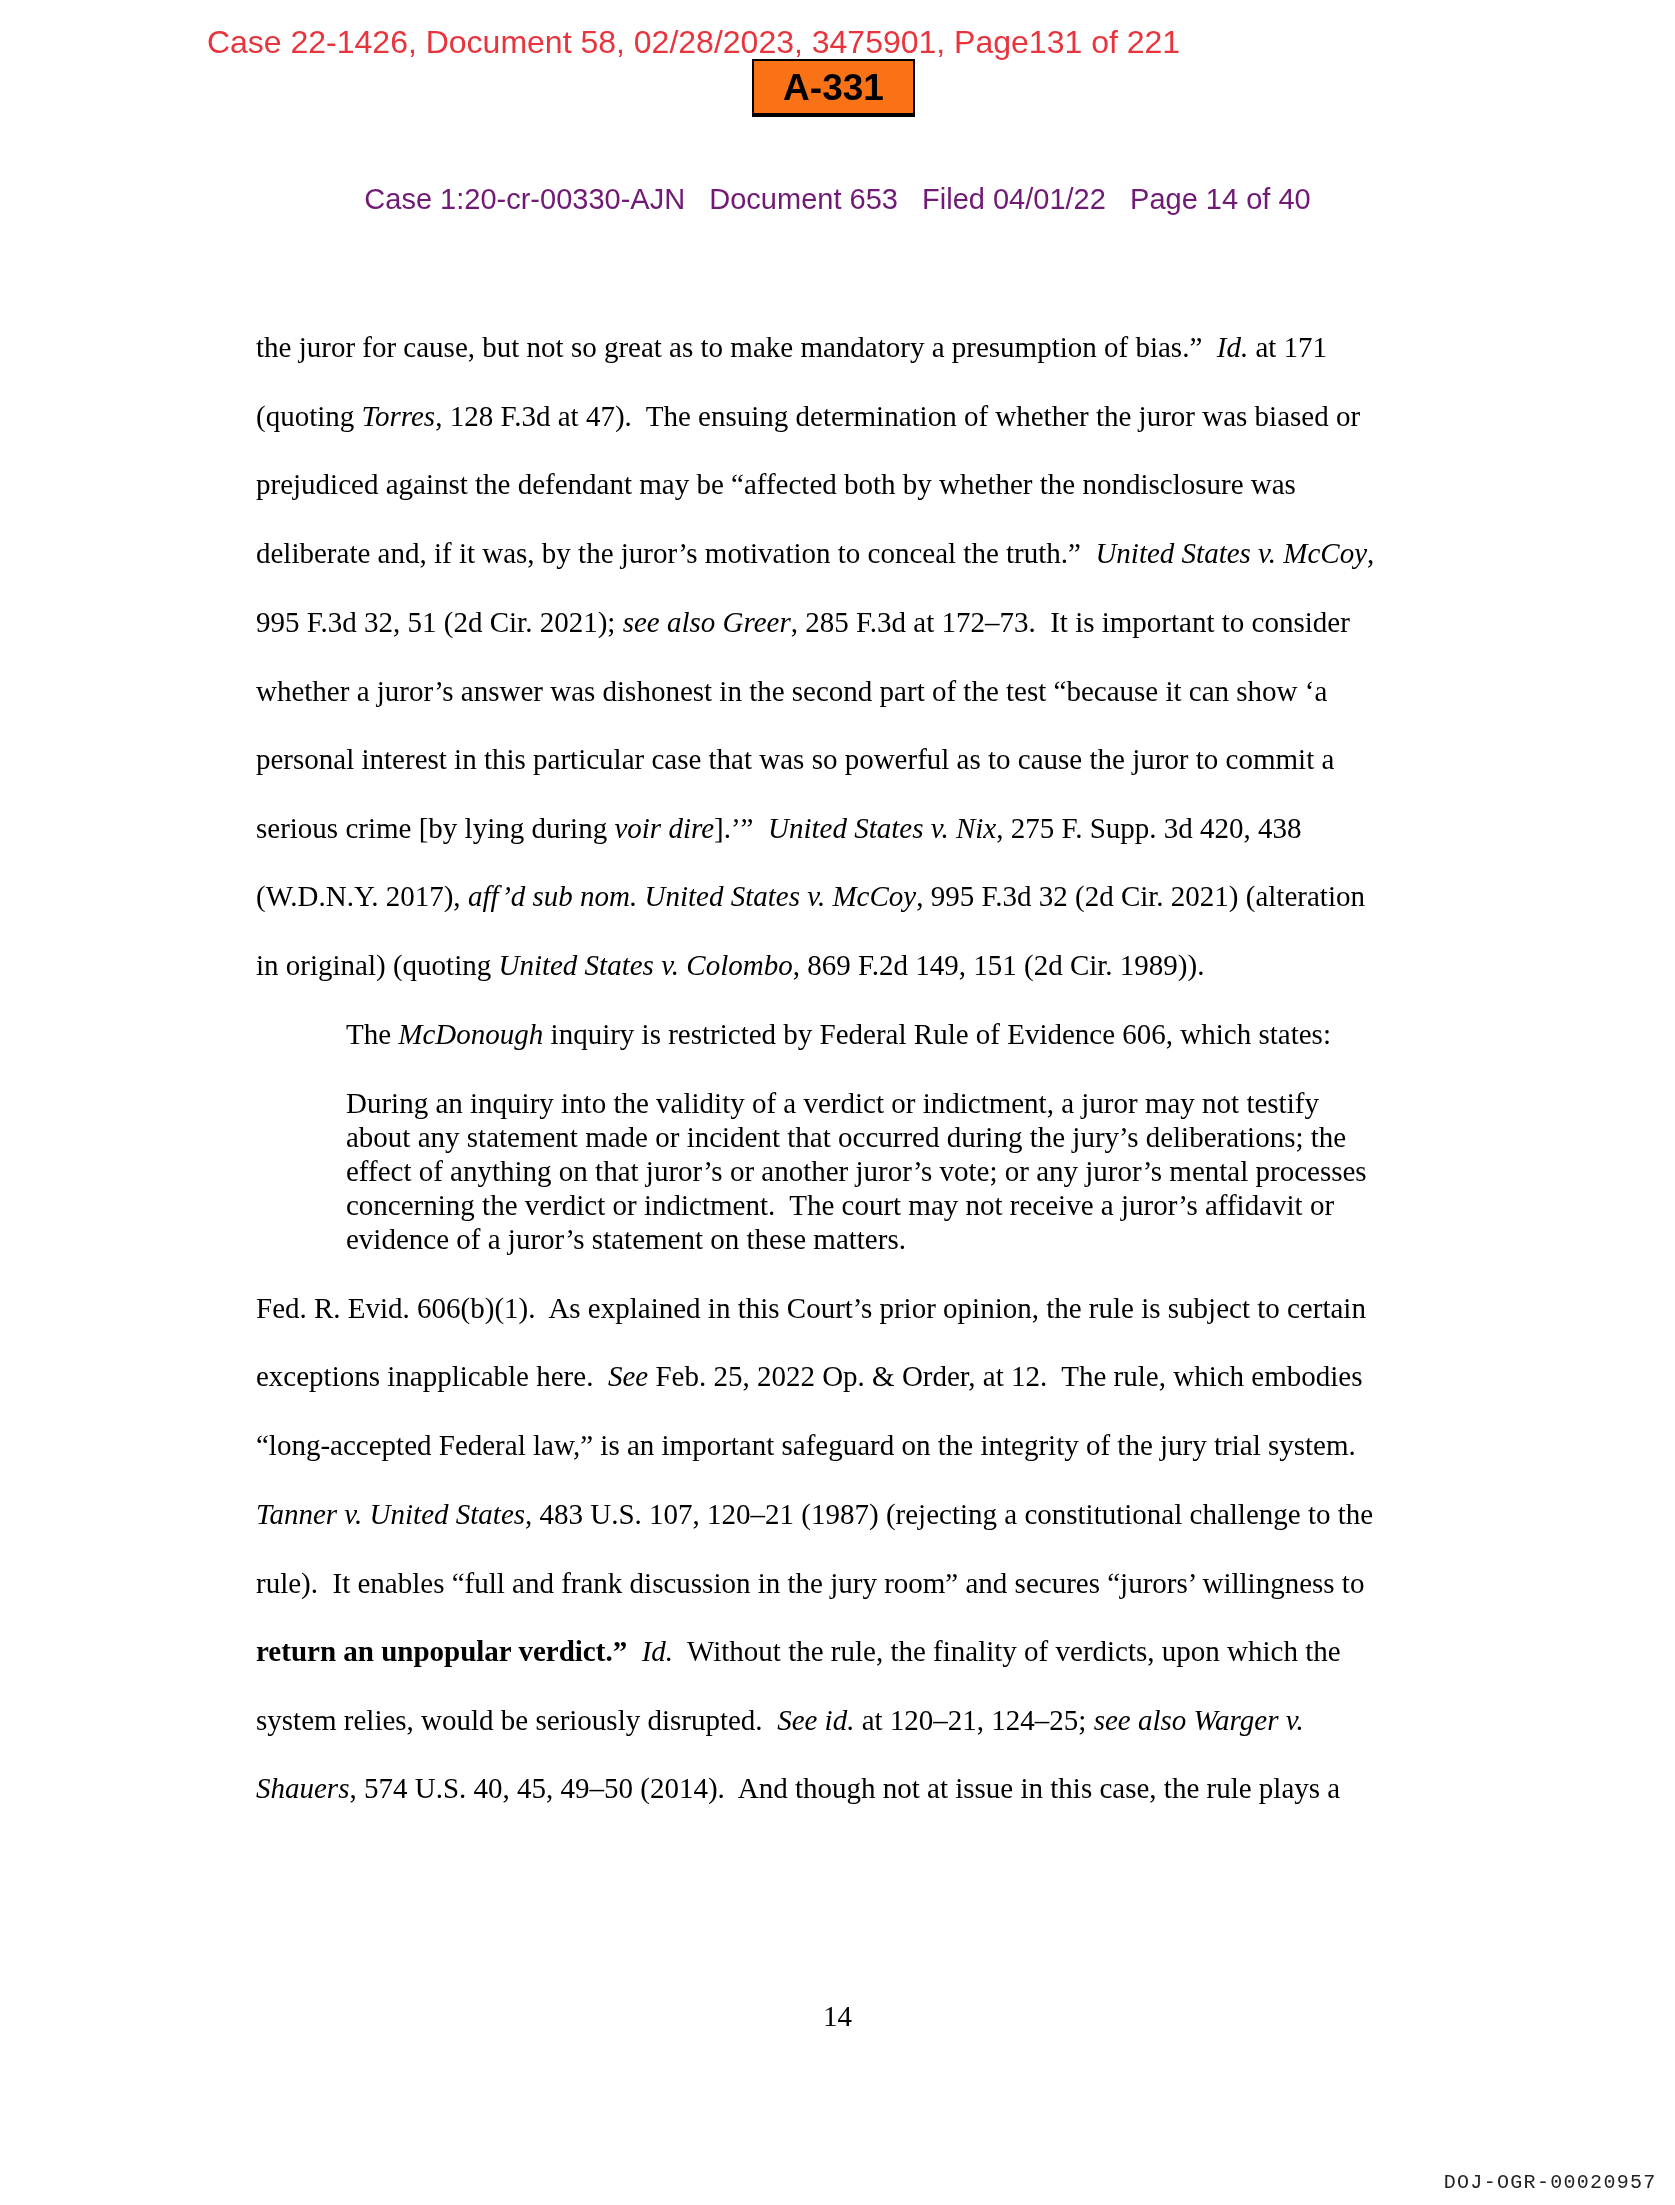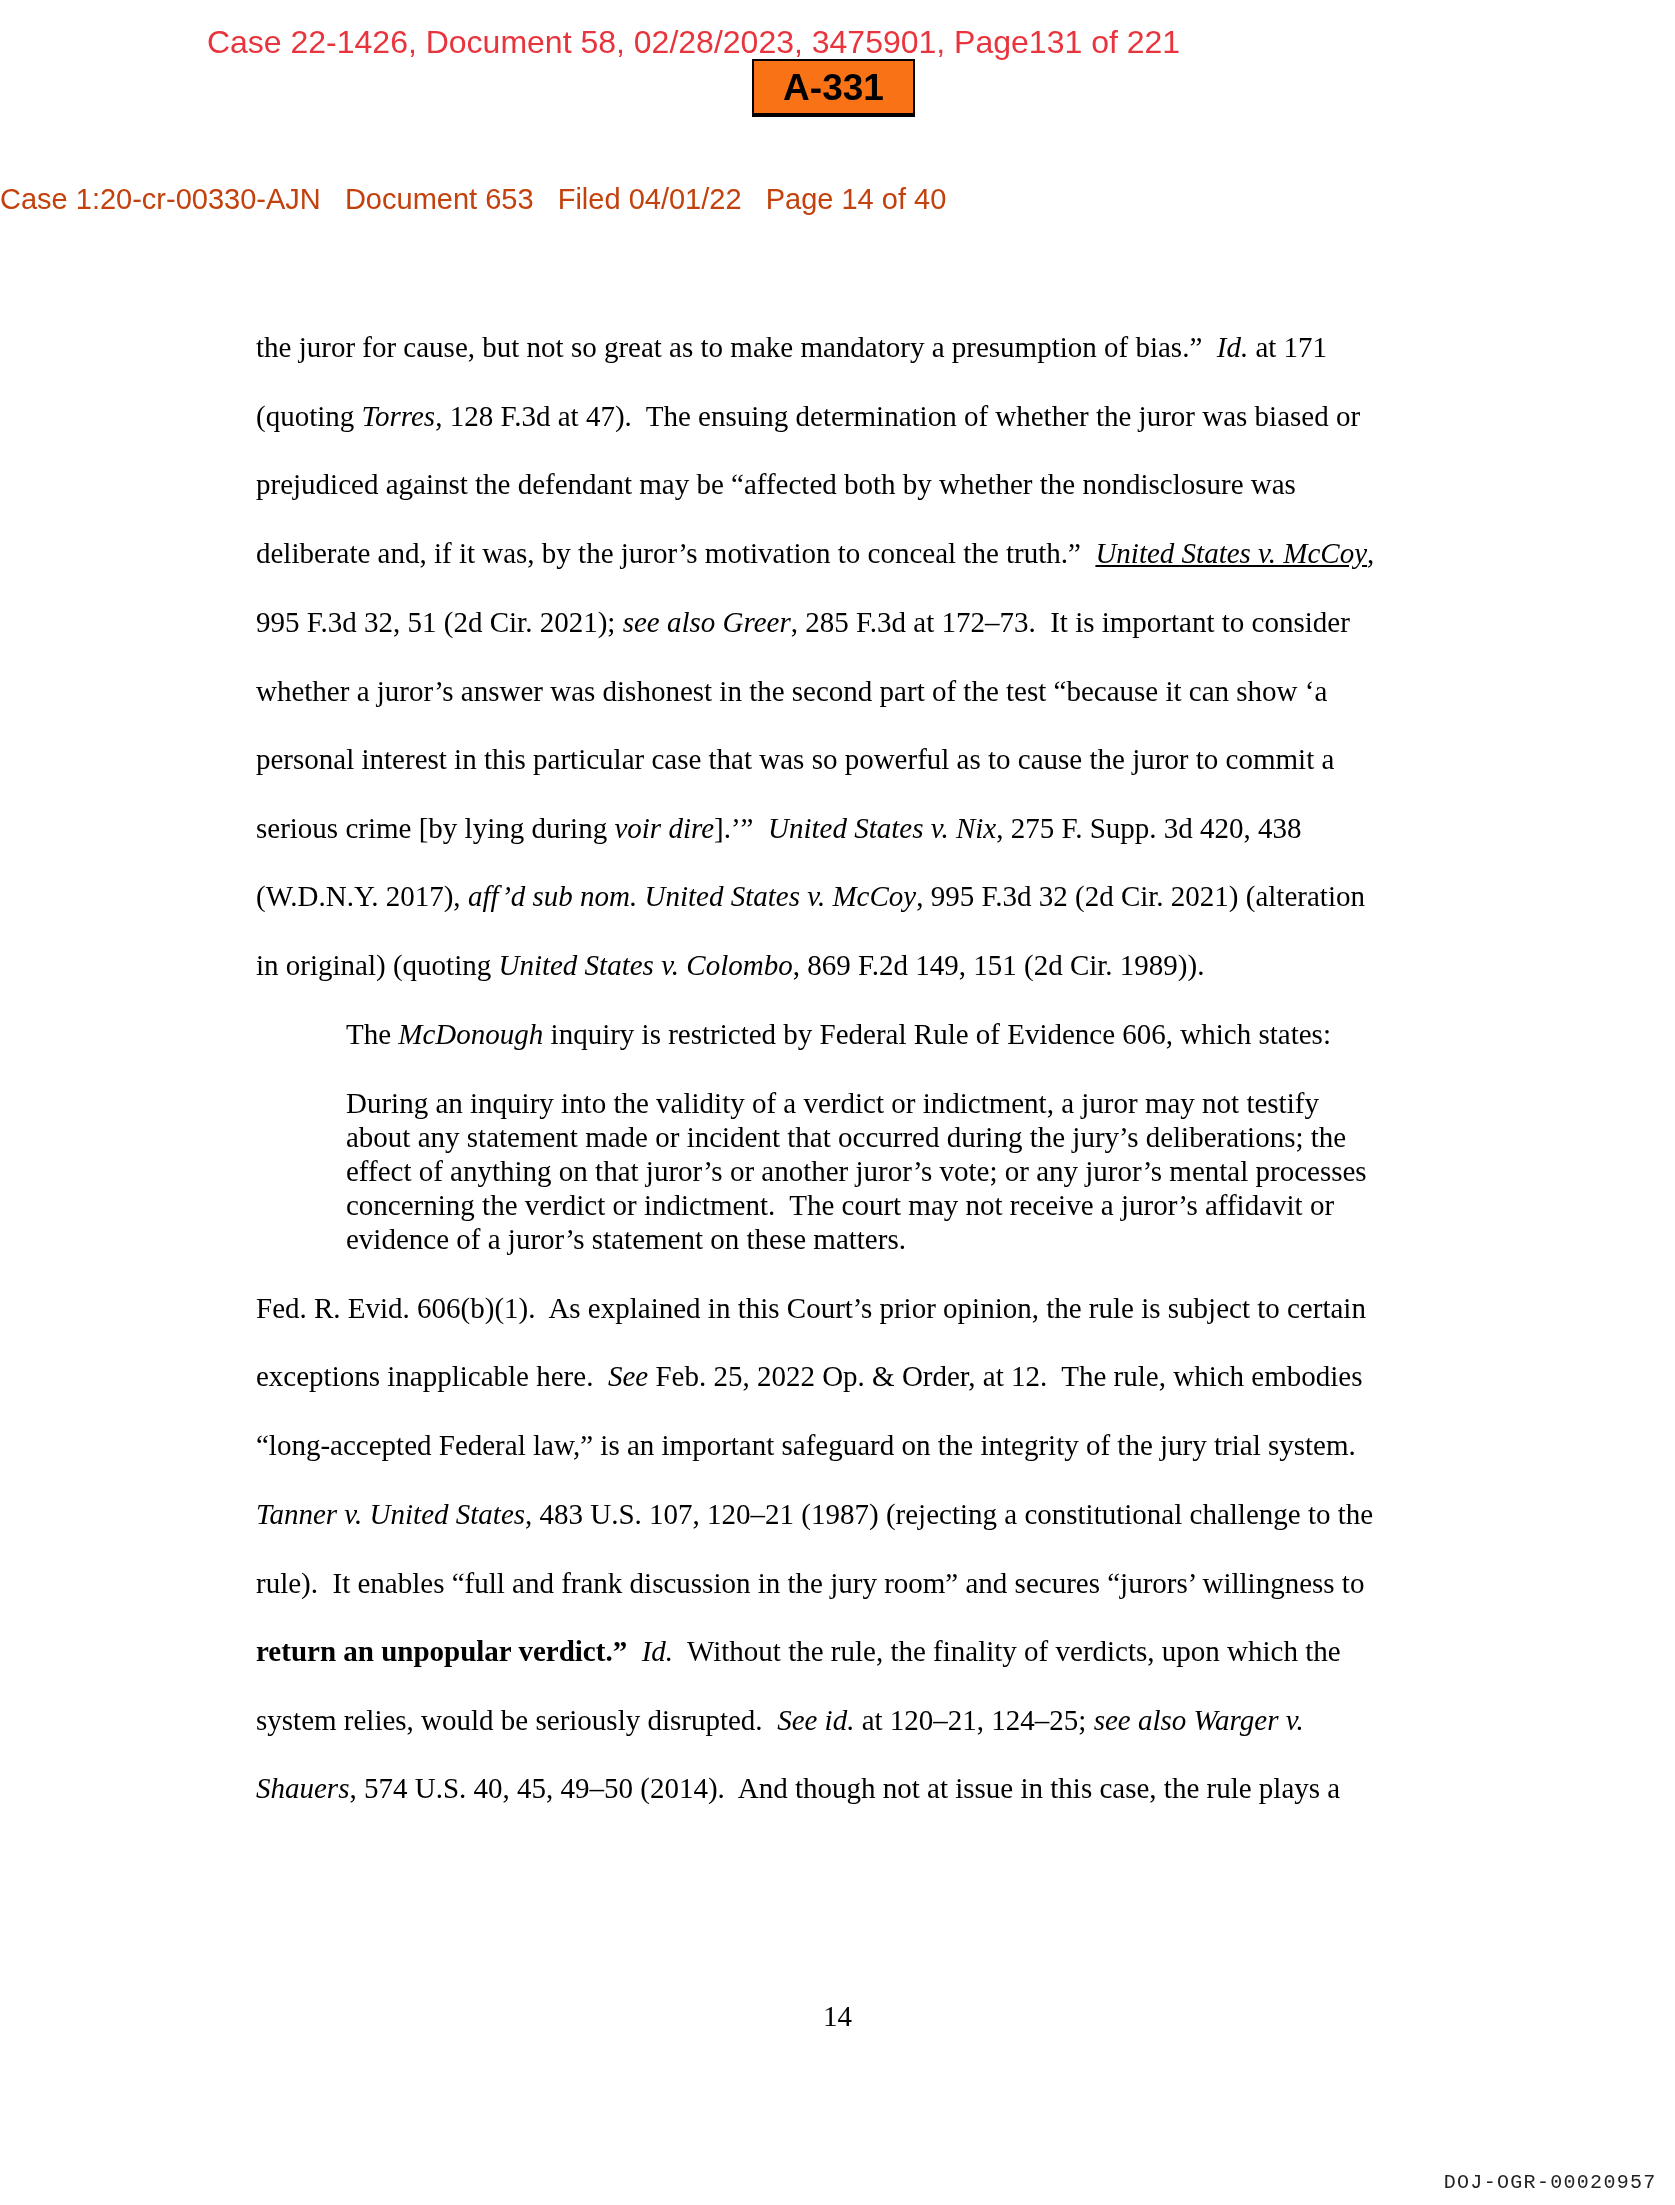--- a/index.html
+++ b/index.html
@@ -44,24 +44,24 @@
       font-weight: bold;
       font-size: 37px;
       line-height: 1;
       color: #000;
     }
     .district-header {
       position: absolute;
       top: 185px;
       left: 0;
       width: 1675px;
-      text-align: left;
+      text-align: center;
       font-family: "Liberation Sans", "DejaVu Sans", sans-serif;
       font-size: 29px;
-      color: #c2410c;
+      color: #701a75;
       white-space: pre;
       line-height: 1;
     }
     .body-text {
       position: absolute;
       left: 256px;
       width: 1156px;
       font-size: 29px;
       line-height: 1;
       white-space: nowrap;
@@ -101,21 +101,21 @@
 <div class="stamp-box">
   <span class="stamp-text">A-331</span>
 </div>
 
 <div class="district-header">Case 1:20-cr-00330-AJN   Document 653   Filed 04/01/22   Page 14 of 40</div>
 
 <div class="body-text" style="top:0;">
   <div class="line" style="top:333px;"><span style="white-space: pre;">the juror for cause, but not so great as to make mandatory a presumption of bias.”  </span><i style="white-space: pre;">Id.</i><span style="white-space: pre;"> at 171</span></div>
   <div class="line" style="top:402px;"><span style="white-space: pre;">(quoting </span><i style="white-space: pre;">Torres</i><span style="white-space: pre;">, 128 F.3d at 47).  The ensuing determination of whether the juror was biased or</span></div>
   <div class="line" style="top:470px;"><span style="white-space: pre;">prejudiced against the defendant may be “affected both by whether the nondisclosure was</span></div>
-  <div class="line" style="top:539px;"><span style="white-space: pre;">deliberate and, if it was, by the juror’s motivation to conceal the truth.”  </span><i style="white-space: pre; text-decoration: underline;">United States v. McCoy</i><span style="white-space: pre;">,</span></div>
+  <div class="line" style="top:539px;"><span style="white-space: pre;">deliberate and, if it was, by the juror’s motivation to conceal the truth.”  </span><i style="white-space: pre;">United States v. McCoy</i><span style="white-space: pre;">,</span></div>
   <div class="line" style="top:608px;"><span style="white-space: pre;">995 F.3d 32, 51 (2d Cir. 2021); </span><i style="white-space: pre;">see also Greer</i><span style="white-space: pre;">, 285 F.3d at 172–73.  It is important to consider</span></div>
   <div class="line" style="top:677px;"><span style="white-space: pre;">whether a juror’s answer was dishonest in the second part of the test “because it can show ‘a</span></div>
   <div class="line" style="top:745px;"><span style="white-space: pre;">personal interest in this particular case that was so powerful as to cause the juror to commit a</span></div>
   <div class="line" style="top:814px;"><span style="white-space: pre;">serious crime [by lying during </span><i style="white-space: pre;">voir dire</i><span style="white-space: pre;">].’”  </span><i style="white-space: pre;">United States v. Nix</i><span style="white-space: pre;">, 275 F. Supp. 3d 420, 438</span></div>
   <div class="line" style="top:882px;"><span style="white-space: pre;">(W.D.N.Y. 2017), </span><i style="white-space: pre;">aff’d sub nom. United States v. McCoy</i><span style="white-space: pre; margin-top: 43px;">, 995 F.3d 32 (2d Cir. 2021) (alteration</span></div>
   <div class="line" style="top:951px;"><span style="white-space: pre;">in original) (quoting </span><i style="white-space: pre;">United States v. Colombo</i><span style="white-space: pre;">, 869 F.2d 149, 151 (2d Cir. 1989)).</span></div>
   <div class="line indent" style="top:1020px;"><span style="white-space: pre;">The </span><i style="white-space: pre;">McDonough</i><span style="white-space: pre;"> inquiry is restricted by Federal Rule of Evidence 606, which states:</span></div>
   <div class="line indent" style="top:1089px;"><span style="white-space: pre;">During an inquiry into the validity of a verdict or indictment, a juror may not testify</span></div>
   <div class="line indent" style="top:1123px;"><span style="white-space: pre;">about any statement made or incident that occurred during the jury’s deliberations; the</span></div>
   <div class="line indent" style="top:1157px;"><span style="white-space: pre;">effect of anything on that juror’s or another juror’s vote; or any juror’s mental processes</span></div>

